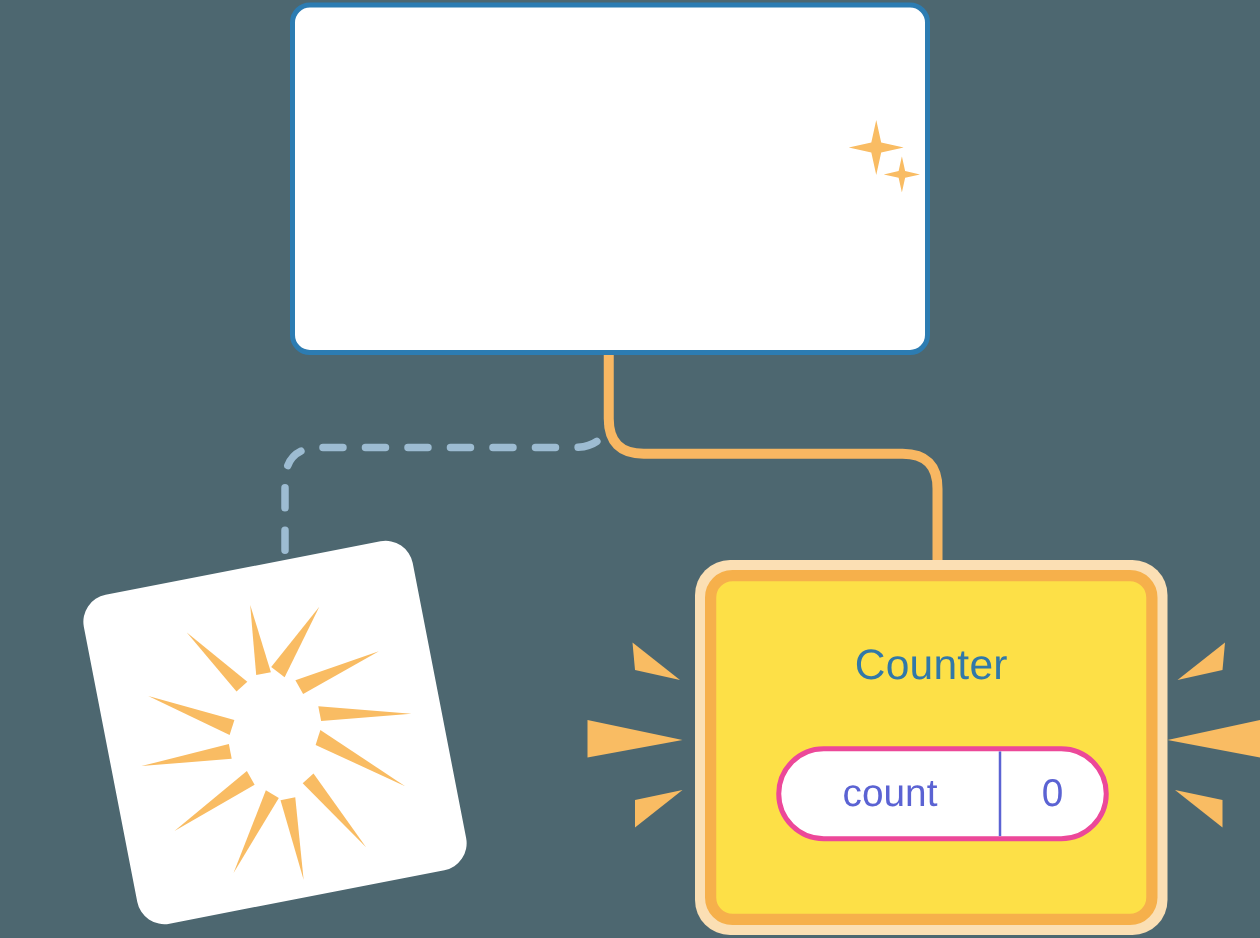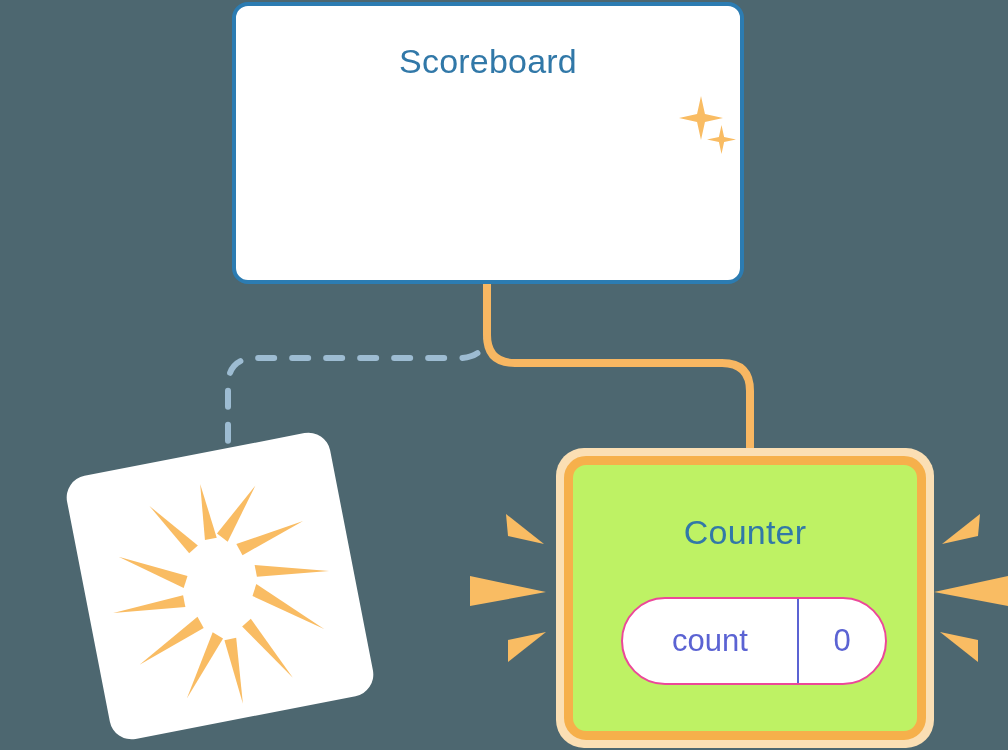--- a/index.html
+++ b/index.html
@@ -117,32 +117,32 @@
     border-radius: 28px;
     background: #fbdfb4;
     padding: 8px;
   }
   #counter-inner {
     width: 100%;
     height: 100%;
     box-sizing: border-box;
     border: 9px solid #f6b04b;
     border-radius: 22px;
-    background: #bef264;
+    background: #fde047;
     position: relative;
   }
   #counter-card .card-title { margin-top: 48px; }
 
   .pill-plain {
     position: absolute;
     left: 48px;
     top: 132px;
     width: 266px;
-    height: 88px;
-    border: 2px solid #ec4899;
+    height: 76px;
+    border: 4px solid #ec4899;
     border-radius: 44px;
     background: #ffffff;
     display: flex;
     align-items: stretch;
     box-sizing: border-box;
     overflow: hidden;
   }
   .pill-key, .pill-val {
     display: flex;
     align-items: center;
@@ -187,21 +187,20 @@
 <div id="stage">
 
   <svg id="wires" viewBox="0 0 1008 750">
 
     <path d="M 487 288 L 487 330 Q 487 358 459 358 L 256 358 Q 228 358 228 386 L 228 470" fill="none" stroke="#9dbcd2" stroke-width="6" stroke-linecap="round" stroke-dasharray="16 18"></path>
 
     <path d="M 487 284 L 487 335 Q 487 363 515 363 L 722 363 Q 750 363 750 391 L 750 456" fill="none" stroke="#f8b762" stroke-width="8" stroke-linecap="round"></path>
   </svg>
 
   <div class="card" id="scoreboard-card">
-    <div class="card-title">Scoreboard</div>
 
   </div>
 
   <div class="sparkle spark-big"></div>
   <div class="sparkle spark-small"></div>
 
   <div class="card" id="tilted-card">
     <svg class="burst" viewBox="0 0 268 268">
       <g fill="#f9bc63">
 

